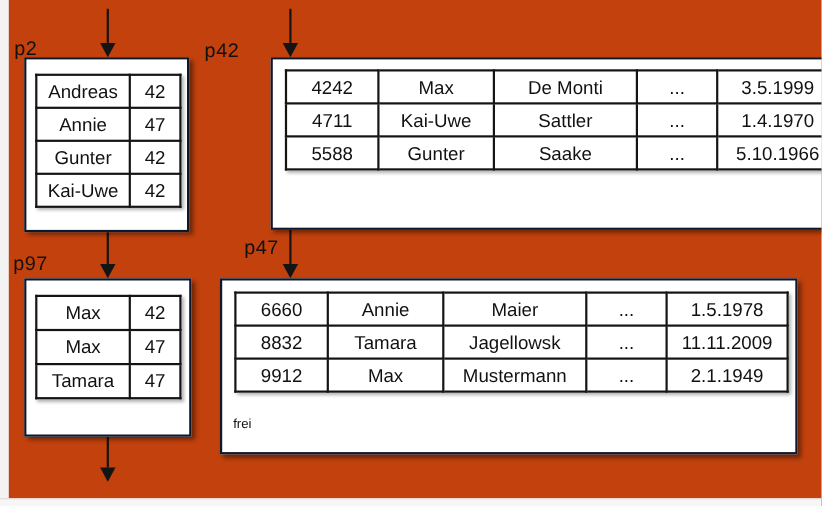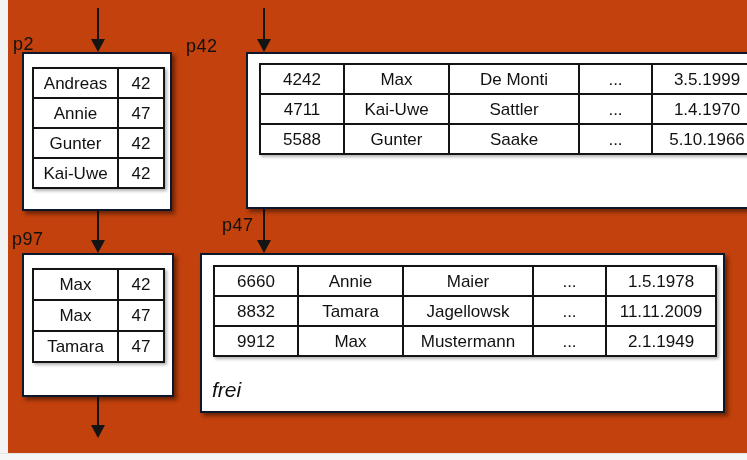--- a/index.html
+++ b/index.html
@@ -59,22 +59,21 @@
   .dat td  { height: 30px; }
   .ck { width: 85px; }
   .cp { width: 46px; }
   .c-id { width: 84px; }
   .c-fn { width: 105px; }
   .c-ln { width: 130px; }
   .c-el { width: 73px; }
   .c-dt { width: 110px; }
   .free {
     position: absolute;
-    font-style: italic;
-    font-size: 21px;
+    font-size: 12px;
   }
   .arrow {
     position: absolute;
     width: 14px;
     display: flex;
     flex-direction: column;
     align-items: center;
   }
   .arrow .shaft { width: 2px; flex: 1; background: #141414; }
   .arrow .head {

